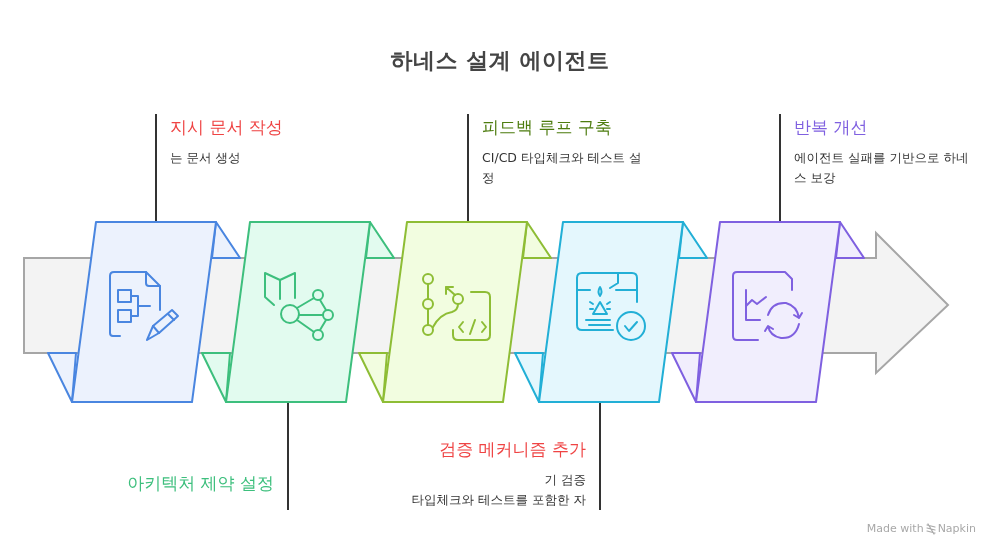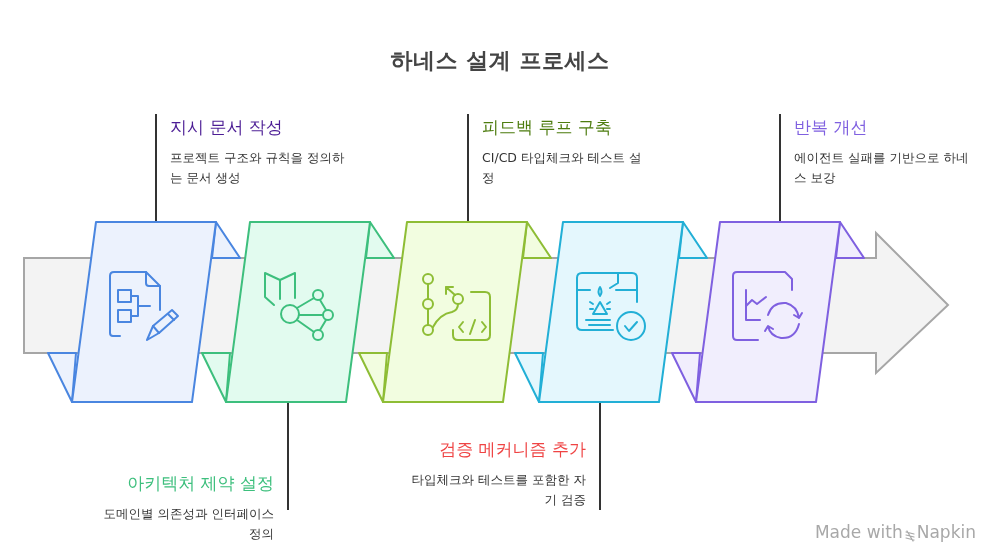--- a/index.html
+++ b/index.html
@@ -6,27 +6,27 @@
   body { width:1000px; height:558px; position:relative; overflow:hidden;
          font-family:"DejaVu Sans","Liberation Sans",sans-serif; }
   .title { position:absolute; left:0; width:1000px; top:46px; text-align:center;
            font-size:22px; font-weight:bold; color:#444444; letter-spacing:0.5px; }
   svg.diagram { position:absolute; left:0; top:0; }
   .step { position:absolute; width:210px; }
   .step .head { font-size:17px; line-height:22px; margin-bottom:10px; }
   .step .desc { font-size:12.5px; line-height:20px; color:#333333; }
   .step.top { text-align:left; }
   .step.bottom { text-align:right; }
-  .footer { position:absolute; right:24px; top:522px; font-size:17px; color:#a8a8a8;
+  .footer { position:absolute; right:24px; top:522px; font-size:11px; color:#a8a8a8;
             display:flex; align-items:flex-end; gap:1px; }
 </style>
 </head>
 <body>
 
-<div class="title">하네스 설계 프로세스</div>
+<div class="title">하네스 설계 에이전트</div>
 
 <svg class="diagram" width="1000" height="558" viewBox="0 0 1000 558">
 
   <path d="M24,258 L876,258 L876,233 L948,305 L876,373 L876,353 L24,353 Z" fill="#f3f3f3" stroke="#a6a6a6" stroke-width="2" stroke-linejoin="miter"></path>
 
   <line x1="156" y1="114" x2="156" y2="222" stroke="#333" stroke-width="2"></line>
   <line x1="288" y1="402" x2="288" y2="510" stroke="#333" stroke-width="2"></line>
   <line x1="468" y1="114" x2="468" y2="222" stroke="#333" stroke-width="2"></line>
   <line x1="600" y1="402" x2="600" y2="510" stroke="#333" stroke-width="2"></line>
   <line x1="780" y1="114" x2="780" y2="222" stroke="#333" stroke-width="2"></line>
@@ -100,48 +100,43 @@
     <g fill="none" stroke="#7f60e0" stroke-width="2" stroke-linecap="round" stroke-linejoin="round">
       <path d="M758,340 L737,340 Q733,340 733,336 L733,276 Q733,272 737,272 L785,272 L792,279 L792,290"></path>
       <path d="M746,290 L746,320 L760,320 M746,306 L752,300 L757,304 L766,297"></path>
       <path d="M768,315 Q772,302 786,303 Q797,306 799,318 M799,318 L802,313 M799,318 L794,315"></path>
       <path d="M799,324 Q795,339 781,338 Q770,336 768,326 M768,326 L765,331 M768,326 L773,329"></path>
     </g>
   </g>
 </svg>
 
 <div class="step top" style="left:170px; top:116px;">
-  <div class="head" style="color:#4c1d95;">지시 문서 작성</div>
+  <div class="head" style="color:#ef4444;">지시 문서 작성</div>
   <div class="desc">
-    <div>프로젝트 구조와 규칙을 정의하</div>
     <div>는 문서 생성</div>
   </div>
 </div>
 
 <div class="step bottom" style="left:64px; top:438px;margin-top:34px;">
   <div class="head" style="color:#3dbf7d;">아키텍처 제약 설정</div>
-  <div class="desc">
-    <div>도메인별 의존성과 인터페이스</div>
-    <div>정의</div>
-  </div>
 </div>
 
 <div class="step top" style="left:482px; top:116px;">
   <div class="head" style="color:#4d7c0f;">피드백 루프 구축</div>
   <div class="desc">
     <div>CI/CD 타입체크와 테스트 설</div>
     <div>정</div>
   </div>
 </div>
 
 <div class="step bottom" style="left:376px; top:438px;">
   <div class="head" style="color:#ef4444;">검증 메커니즘 추가</div>
   <div class="desc">
+    <div>기 검증</div>
     <div>타입체크와 테스트를 포함한 자</div>
-    <div>기 검증</div>
   </div>
 </div>
 
 <div class="step top" style="left:794px; top:116px;">
   <div class="head" style="color:#7f60e0;">반복 개선</div>
   <div class="desc">
     <div>에이전트 실패를 기반으로 하네</div>
     <div>스 보강</div>
   </div>
 </div>

